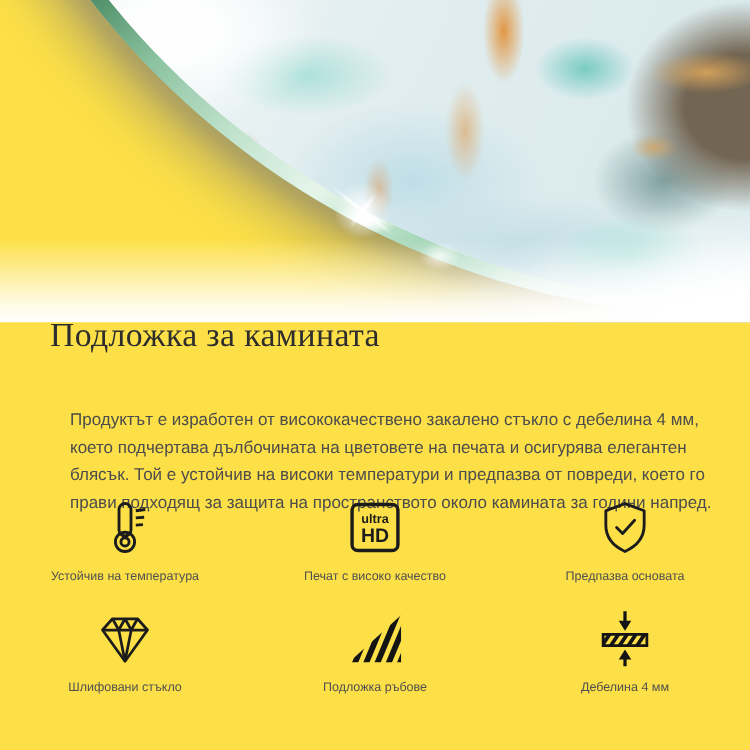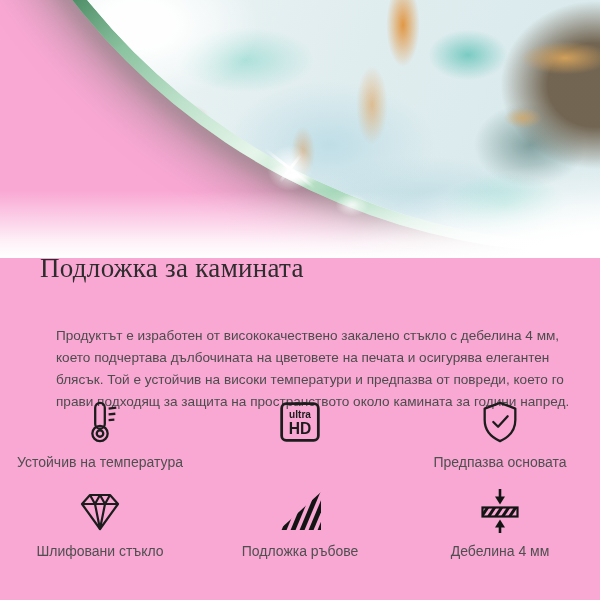--- a/index.html
+++ b/index.html
@@ -1,17 +1,17 @@
 <!DOCTYPE html>
 <html><head>
 <meta charset="utf-8">
 <style>
   html,body{margin:0;padding:0;background:#fff;}
   .page{
-    position:relative;width:600px;height:600px;background:#f9a8d4;overflow:hidden;
+    position:relative;width:600px;height:600px;background:#fde047;overflow:hidden;
     font-family:"Liberation Sans",sans-serif;
   }
   
   .hero{position:absolute;top:0;left:0;width:600px;height:258px;overflow:hidden;}
   .disc-edge{
     position:absolute;left:-66px;top:-1059px;width:1312px;height:1312px;border-radius:50%;
     overflow:hidden;background:#9ccbaa;
     box-shadow:-22px 18px 38px rgba(125,123,118,0.48),-8px 8px 14px rgba(120,118,114,0.30);
   }
   .edge-paint{
@@ -77,21 +77,21 @@
     position:absolute;left:40px;top:309px;width:532px;margin:16px;
     font-size:13.6px;line-height:22px;color:#4c4c4c;
   }
   
   .features{
     position:absolute;left:0;top:398px;width:600px;
     display:grid;grid-template-columns:repeat(3,200px);row-gap:18px;
   }
   .feature{display:flex;flex-direction:column;align-items:center;}
   .icon-box{height:48px;display:flex;align-items:center;justify-content:center;}
-  .feature-label{margin-top:9px;font-size:14px;color:#4f4f4f;line-height:14px;}
+  .feature-label{margin-top:9px;font-size:10px;color:#4f4f4f;line-height:14px;}
   .icon-box svg{display:block;}
 </style>
 </head>
 <body>
 
 <div class="page">
 
   <div class="hero">
     <div class="disc-edge">
       <div class="edge-paint"></div>
@@ -127,20 +127,21 @@
     </div>
 
     <div class="feature">
       <div class="icon-box">
         <svg width="44" height="44" viewBox="0 0 48 48">
           <rect x="4" y="4" width="40" height="40" rx="5" fill="none" stroke="#1c1c1c" stroke-width="3"></rect>
           <text x="24" y="20" text-anchor="middle" font-family="Liberation Sans, sans-serif" font-size="11" font-weight="600" fill="#1c1c1c">ultra</text>
           <text x="24" y="37" text-anchor="middle" font-family="Liberation Sans, sans-serif" font-size="17" font-weight="bold" fill="#1c1c1c">HD</text>
         </svg>
       </div>
+      <span class="feature-label">Печат с високо качество</span>
     </div>
 
     <div class="feature">
       <div class="icon-box">
         <svg width="46" height="48" viewBox="0 0 48 48" fill="none" stroke="#1c1c1c" stroke-width="2.4">
           <path d="M24 4 L40 10 V22 C40 33 33 40 24 44 C15 40 8 33 8 22 V10 Z" stroke-linejoin="round"></path>
           <path d="M17 24 L22 29 L32 18" stroke-linecap="round" stroke-linejoin="round"></path>
         </svg>
       </div>
       <span class="feature-label">Предпазва основата</span>

